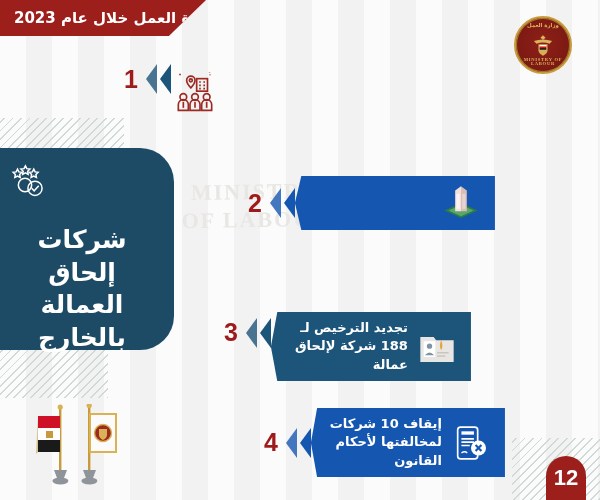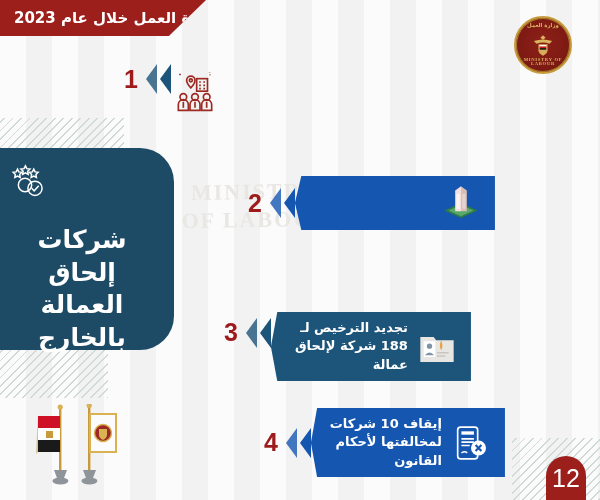--- a/index.html
+++ b/index.html
@@ -199,22 +199,22 @@
     background: #9c1f1c;
     border-top-left-radius: 20px;
     border-top-right-radius: 20px;
     display: flex;
     align-items: center;
     justify-content: center;
   }
   .page-num {
     color: #ffffff;
     font-family: "Liberation Sans", sans-serif;
-    font-weight: normal;
-    font-size: 25px;
+    font-weight: bold;
+    font-size: 22px;
   }
 </style>
 </head>
 <body>
 
 <div id="stage">
 
   <div class="watermark">MINISTRY<br>OF LABOUR</div>
 
   <div class="hatch hatch-topleft"></div>

